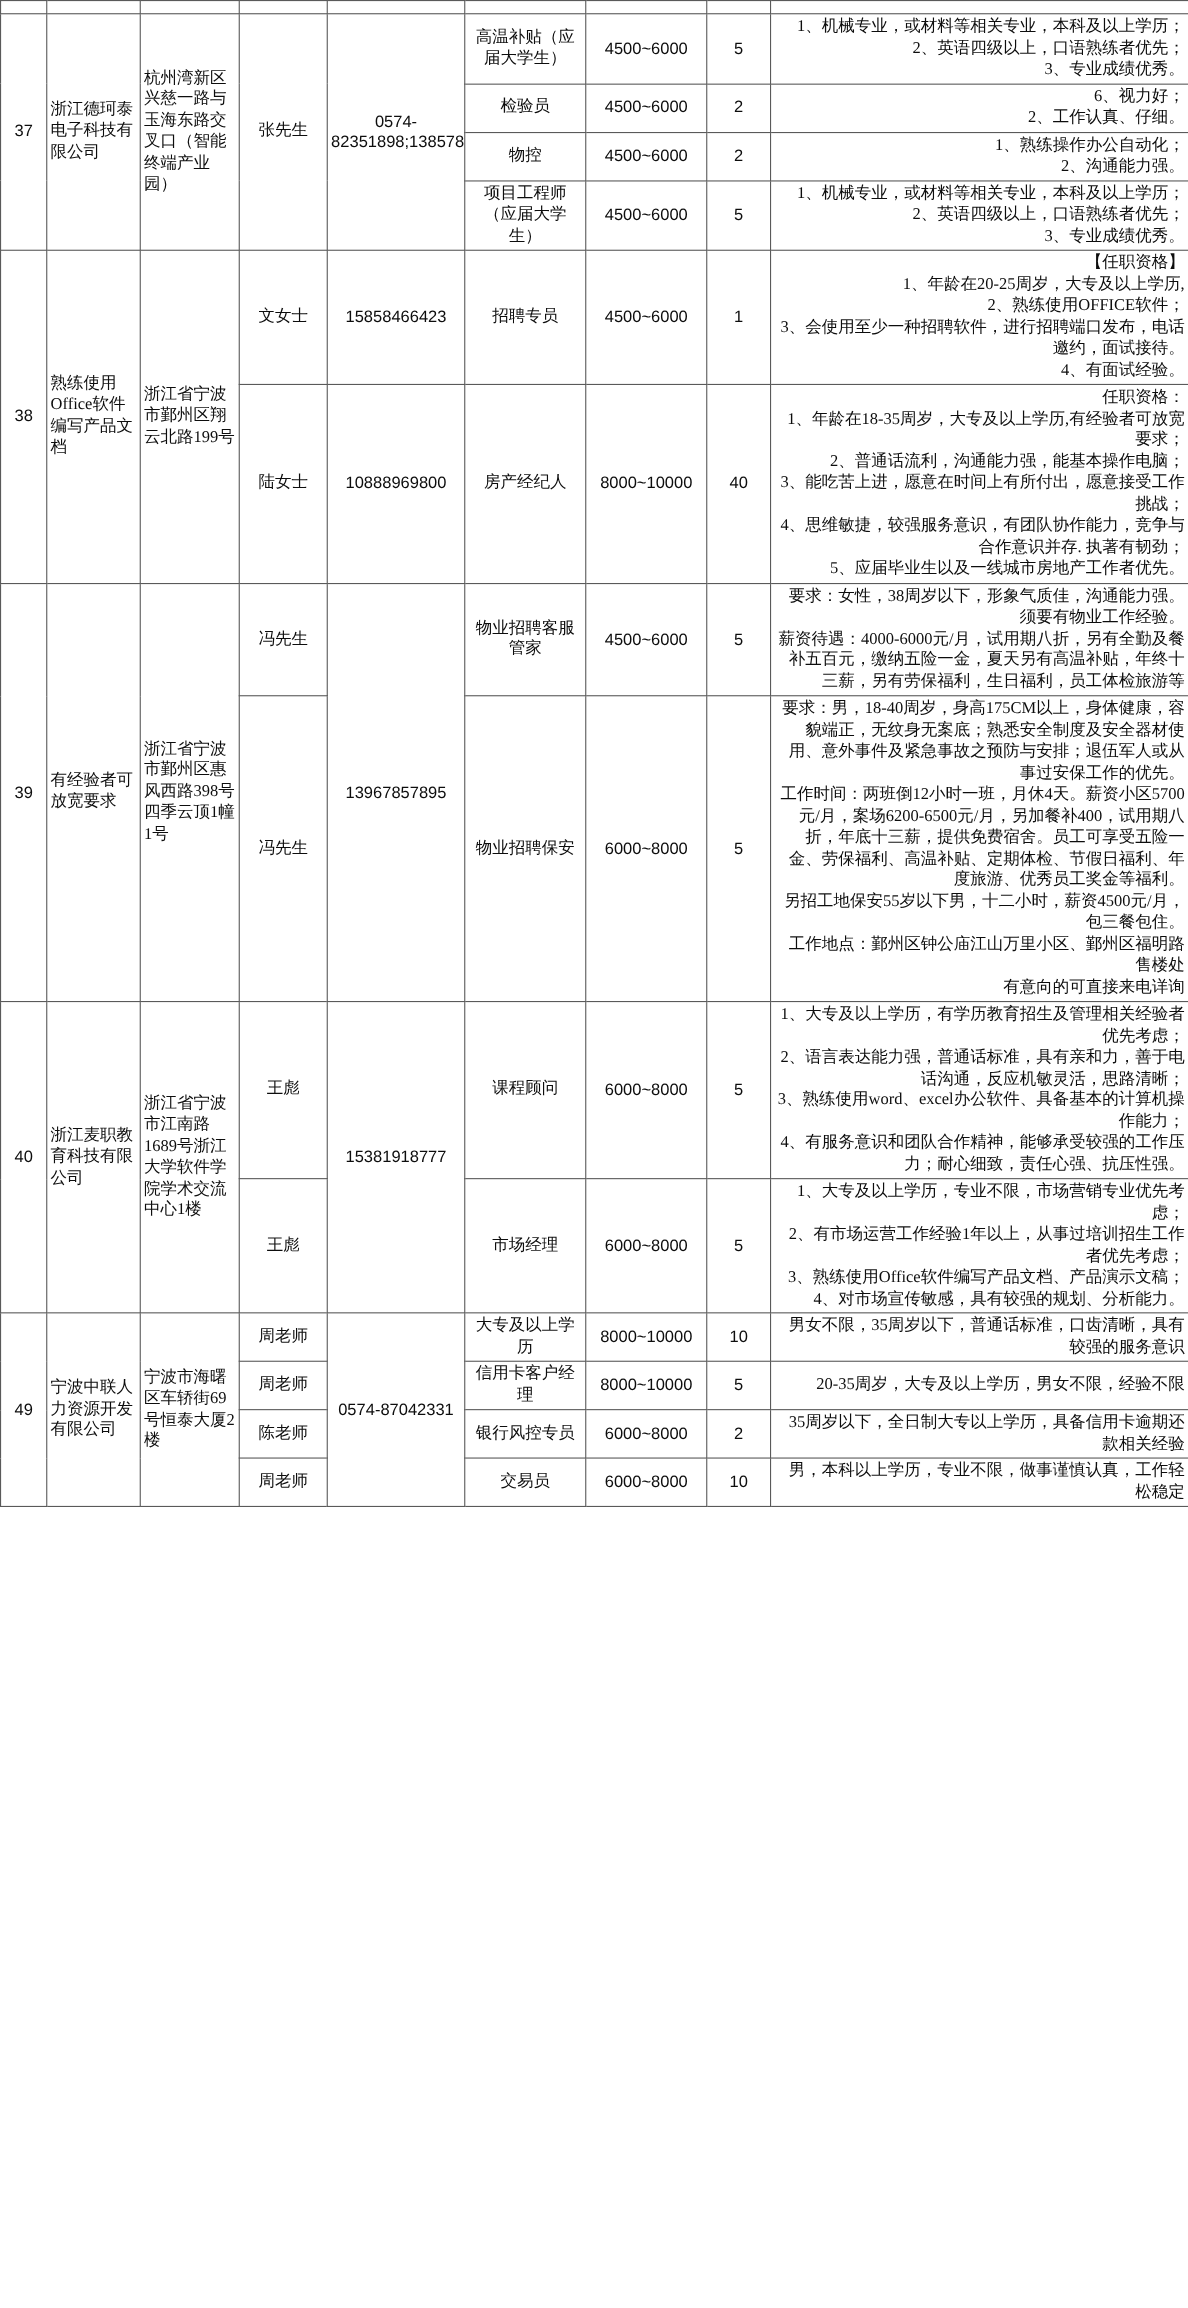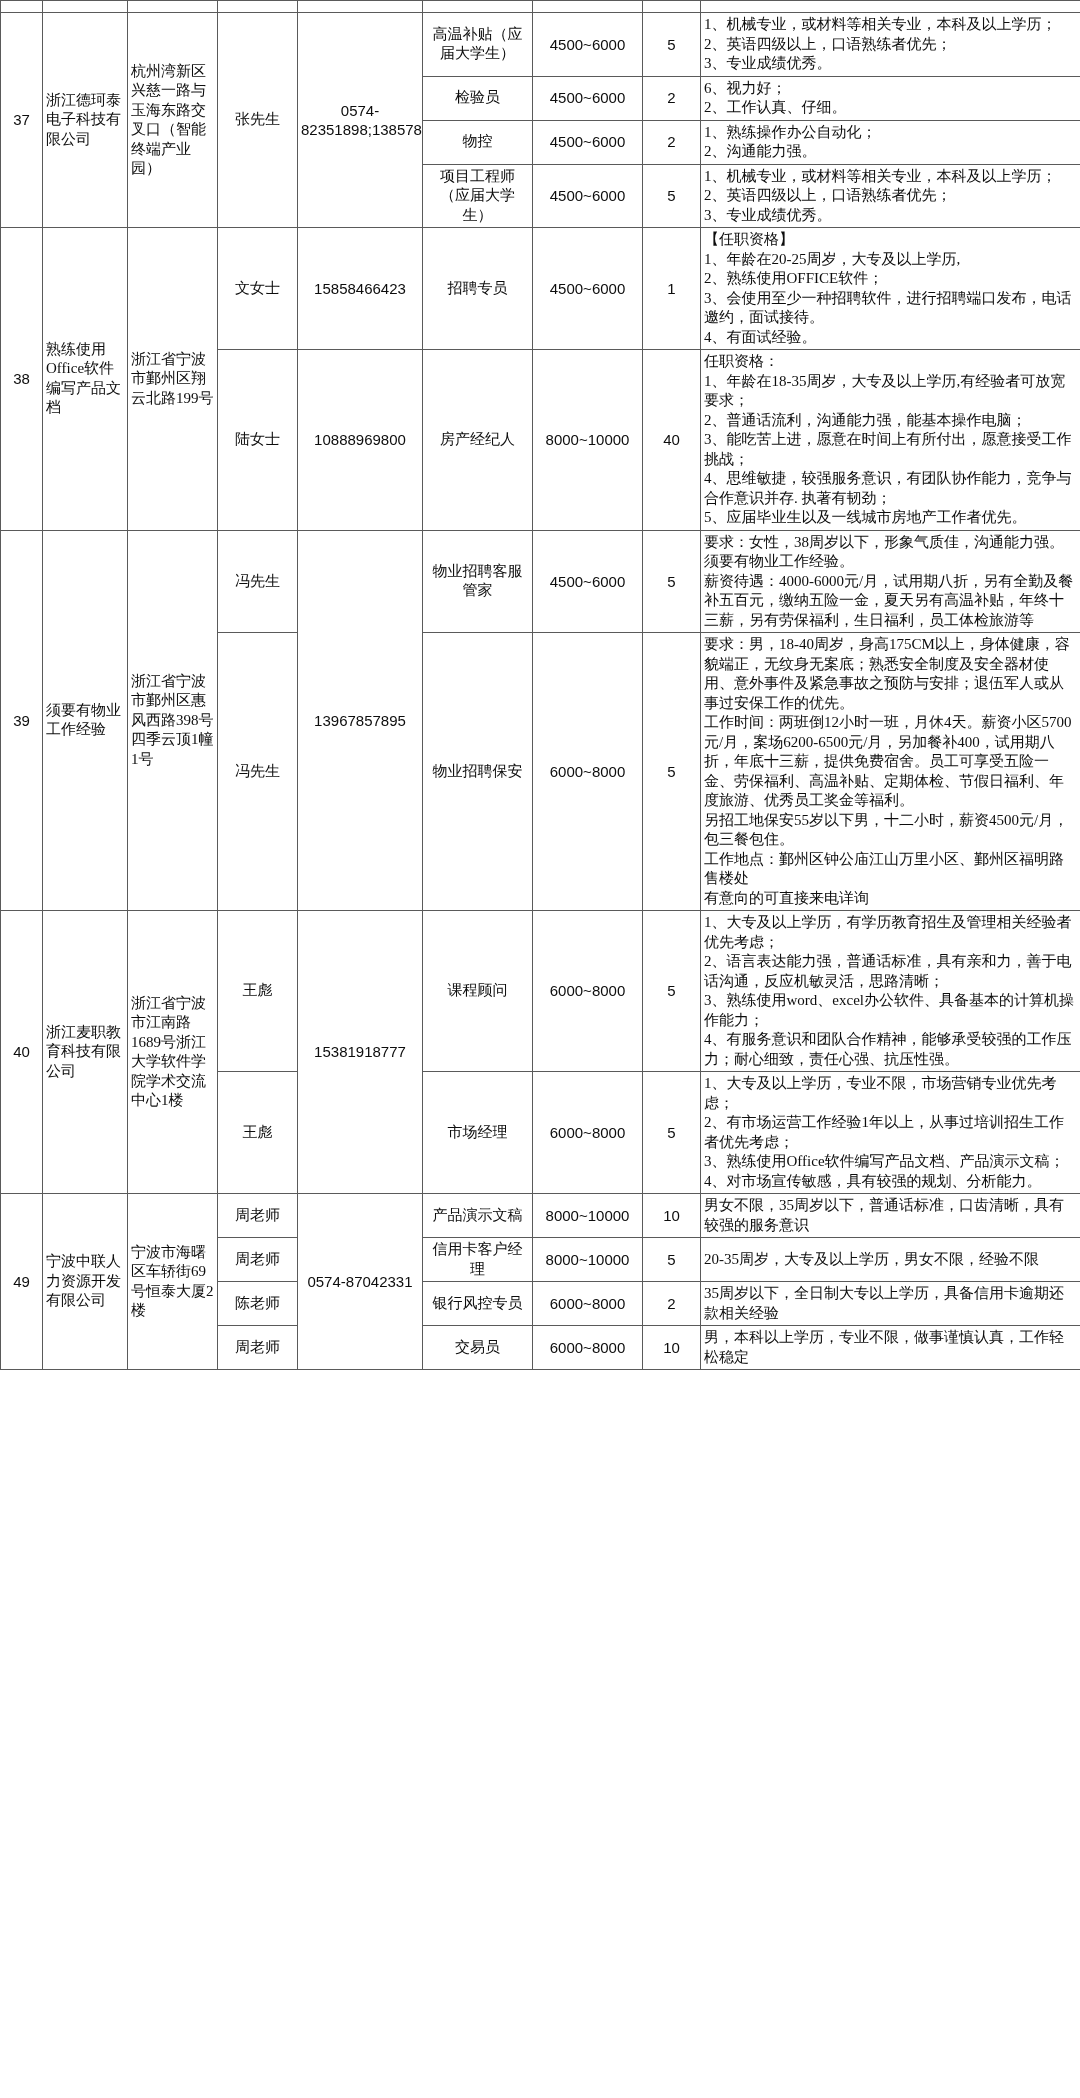--- a/index.html
+++ b/index.html
@@ -43,21 +43,21 @@
   col.c-num   { width: 58px; }
   col.c-req   { width: 380px; }
 
   td.no, td.contact, td.phone, td.post, td.sal, td.num {
     text-align: center;
   }
   td.comp, td.addr {
     text-align: left;
   }
   td.req {
-    text-align: left;
+    text-align: right;
     vertical-align: middle;
     padding-left: 6px;
     padding-right: 4px;
   }
   td.req .lines { white-space: pre-line; }
   td.no { font-size: 15px; }
   td.phone, td.sal, td.num, td.no {
     font-family: Liberation Sans, sans-serif;
     letter-spacing: 0px;
   }
@@ -154,21 +154,21 @@
       <td class="req"><span class="lines">任职资格：
 1、年龄在18-35周岁，大专及以上学历,有经验者可放宽要求；
 2、普通话流利，沟通能力强，能基本操作电脑；
 3、能吃苦上进，愿意在时间上有所付出，愿意接受工作挑战；
 4、思维敏捷，较强服务意识，有团队协作能力，竞争与合作意识并存. 执著有韧劲；
 5、应届毕业生以及一线城市房地产工作者优先。</span></td>
     </tr>
 
     <tr>
       <td class="no" rowspan="2">39</td>
-      <td class="comp" rowspan="2">须要有物业工作经验</td>
+      <td class="comp" rowspan="2">有经验者可放宽要求</td>
       <td class="addr" rowspan="2">浙江省宁波市鄞州区惠风西路398号四季云顶1幢1号</td>
       <td class="contact">冯先生</td>
       <td class="phone" rowspan="2">13967857895</td>
       <td class="post">物业招聘客服管家</td>
       <td class="sal">4500~6000</td>
       <td class="num">5</td>
       <td class="req"><span class="lines">要求：女性，38周岁以下，形象气质佳，沟通能力强。须要有物业工作经验。
 薪资待遇：4000-6000元/月，试用期八折，另有全勤及餐补五百元，缴纳五险一金，夏天另有高温补贴，年终十三薪，另有劳保福利，生日福利，员工体检旅游等</span></td>
     </tr>
     <tr>
@@ -207,21 +207,21 @@
 3、熟练使用Office软件编写产品文档、产品演示文稿；
 4、对市场宣传敏感，具有较强的规划、分析能力。</span></td>
     </tr>
 
     <tr>
       <td class="no" rowspan="4">49</td>
       <td class="comp" rowspan="4">宁波中联人力资源开发有限公司</td>
       <td class="addr" rowspan="4">宁波市海曙区车轿街69号恒泰大厦2楼</td>
       <td class="contact">周老师</td>
       <td class="phone" rowspan="4">0574-87042331</td>
-      <td class="post">产品演示文稿</td>
+      <td class="post">大专及以上学历</td>
       <td class="sal">8000~10000</td>
       <td class="num">10</td>
       <td class="req"><span class="lines">男女不限，35周岁以下，普通话标准，口齿清晰，具有较强的服务意识</span></td>
     </tr>
     <tr>
       <td class="contact">周老师</td>
       <td class="post">信用卡客户经理</td>
       <td class="sal">8000~10000</td>
       <td class="num">5</td>
       <td class="req"><span class="lines">20-35周岁，大专及以上学历，男女不限，经验不限</span></td>

